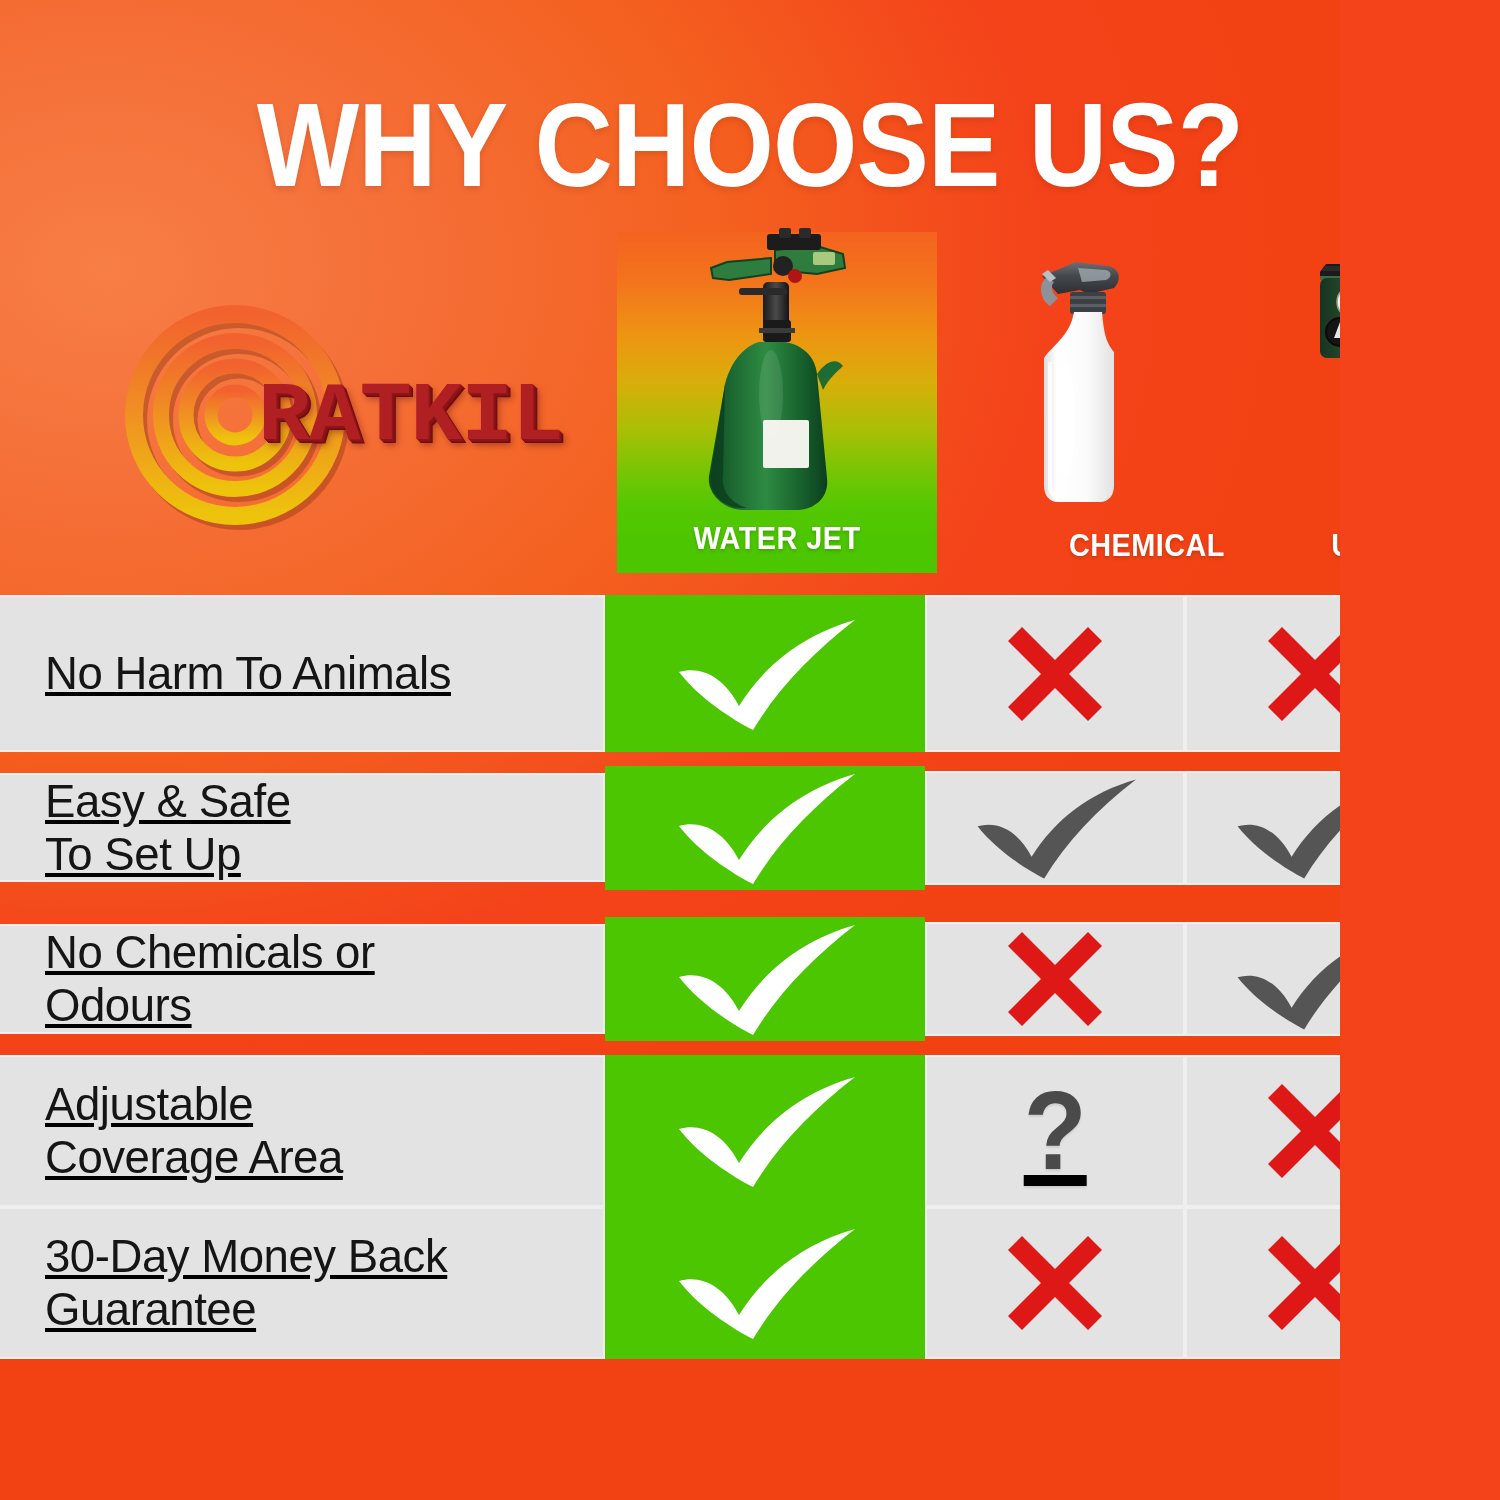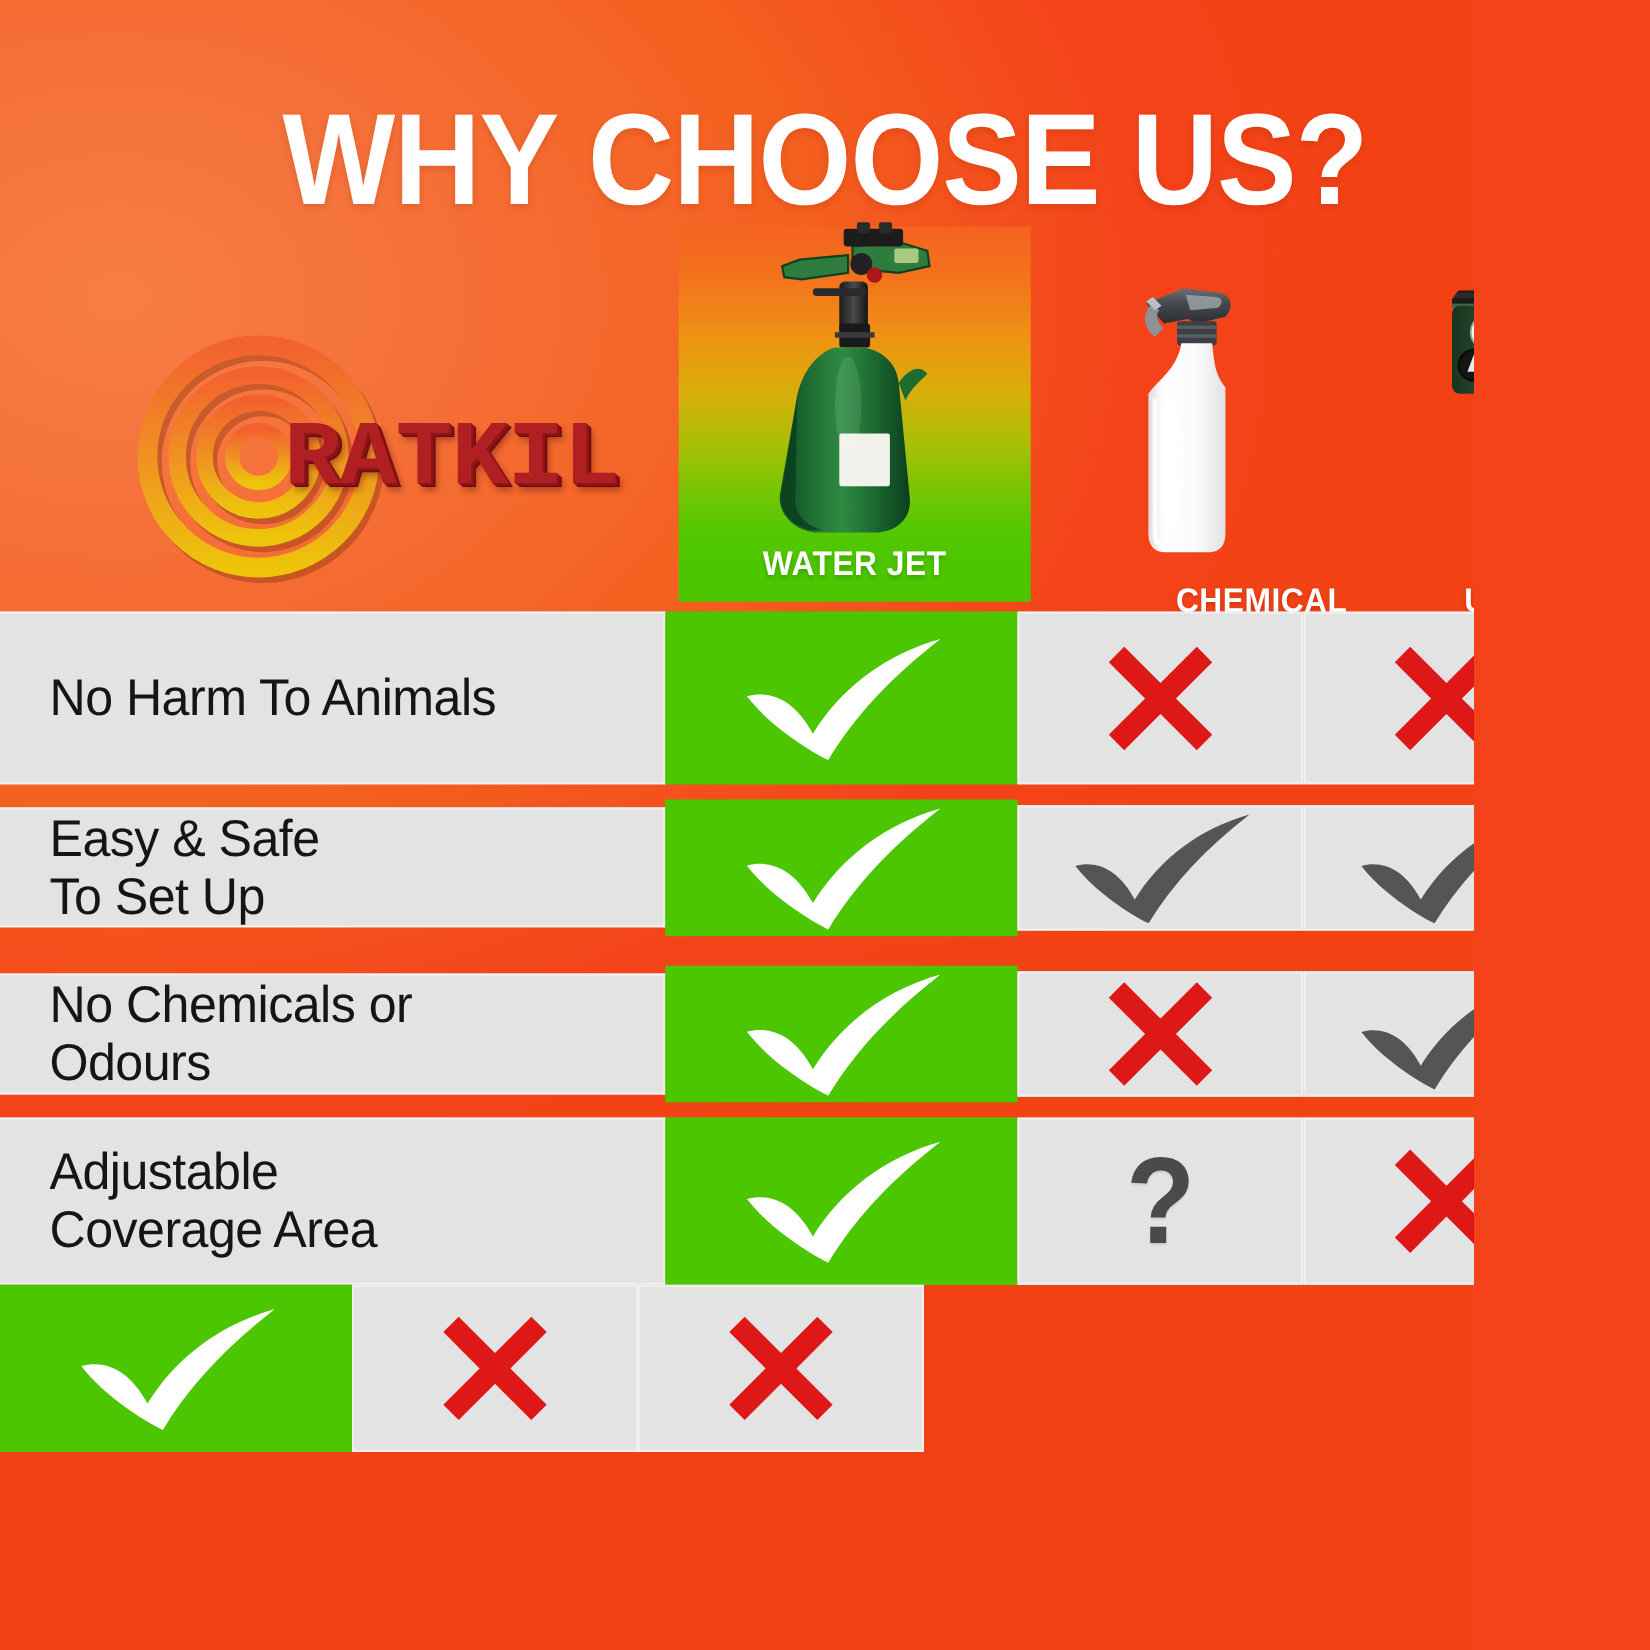--- a/index.html
+++ b/index.html
@@ -46,42 +46,42 @@
       3px 3px 0 #7C1013,
       4px 4px 0 #6E0D10,
       5px 6px 7px rgba(90,10,10,0.45);
   }
 
   
   .prod{position:absolute;}
 
   
   .wj-col-head{
-    position:absolute;left:617px;top:206px;width:320px;height:341px;
+    position:absolute;left:617px;top:232px;width:320px;height:341px;
     background:linear-gradient(180deg,
        #F4631F 0%, #F3731C 14%, #EE9412 30%, #D8AE09 44%,
        #A9BF06 58%, #78C504 70%, #55C802 80%, #4CC600 90%, #4CC600 100%);
   }
   .col-head-label{
     position:absolute;width:100%;text-align:center;
     color:#FFFFFF;font-weight:bold;font-size:31px;
     letter-spacing:0.5px;
     transform:scaleX(0.93);
     bottom:16px;
     text-shadow:0 2px 4px rgba(0,0,0,0.18);
   }
   .col-head-label.plain{
     position:absolute;top:528px;width:260px;text-align:center;
     color:#FFFFFF;font-weight:bold;font-size:31px;letter-spacing:0.5px;
     bottom:auto;
     transform:scaleX(0.93);
   }
 
   
-  .grid{position:absolute;left:0;top:556px;width:1500px;}
+  .grid{position:absolute;left:0;top:595px;width:1500px;text-decoration:underline;}
   .row{display:flex;width:1500px;box-sizing:border-box;}
   .cell{
     box-sizing:border-box;
     background:#E3E3E3;
     position:relative;
     display:flex;align-items:center;
   }
   .cell.label{
     width:605px;
     padding-left:45px;
@@ -338,20 +338,24 @@
         <span class="qmark">?</span>
       </div>
       <div class="cell mark c-ultra">
         <svg class="xmark" width="110" height="110" viewBox="0 0 110 110">
           <path d="M22 8 L55 41 L88 8 L102 22 L69 55 L102 88 L88 102 L55 69 L22 102 L8 88 L41 55 L8 22 Z" fill="#DE1717"></path>
         </svg>
       </div>
     </div>
 
     <div class="row" style="height:152px;">
+      <div class="cell label">
+        <div class="label-text">30-Day Money Back
+Guarantee</div>
+      </div>
       <div class="cell mark c-water">
         <svg class="tick" width="200" height="120" viewBox="0 0 200 120">
           <path d="M14 58 C36 52, 58 62, 74 92 C100 50, 140 20, 190 6 C146 40, 112 76, 88 116 C68 106, 34 84, 14 58 Z" fill="#FFFFFF"></path>
         </svg>
       </div>
       <div class="cell mark c-chem">
         <svg class="xmark" width="110" height="110" viewBox="0 0 110 110">
           <path d="M22 8 L55 41 L88 8 L102 22 L69 55 L102 88 L88 102 L55 69 L22 102 L8 88 L41 55 L8 22 Z" fill="#DE1717"></path>
         </svg>
       </div>

